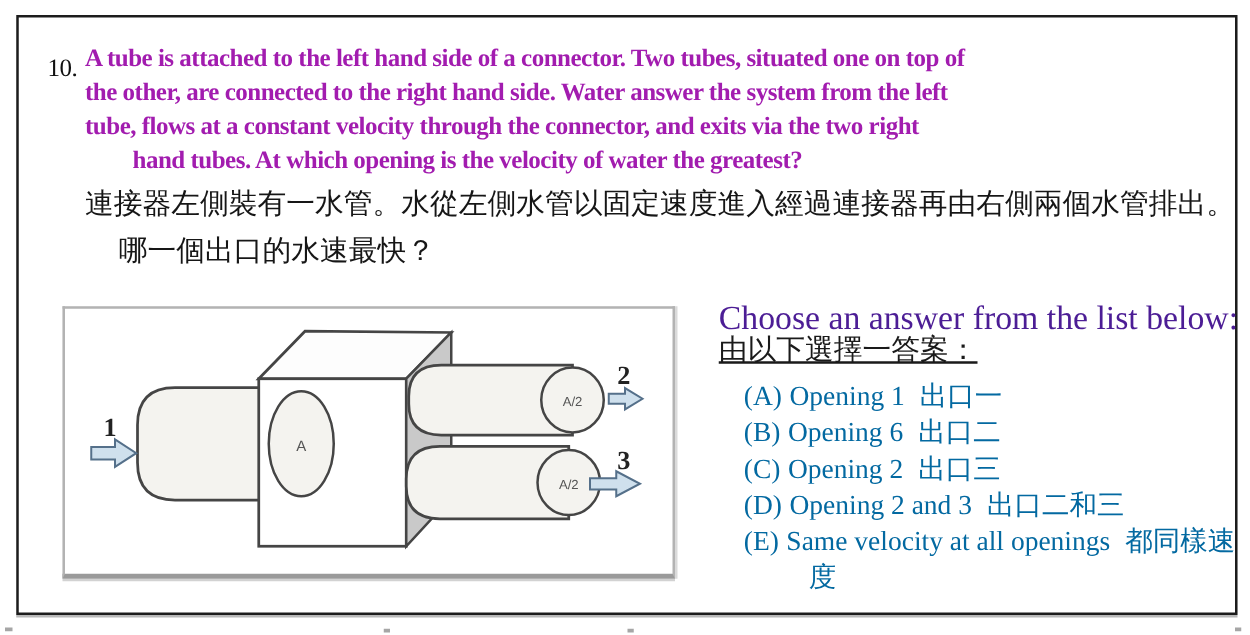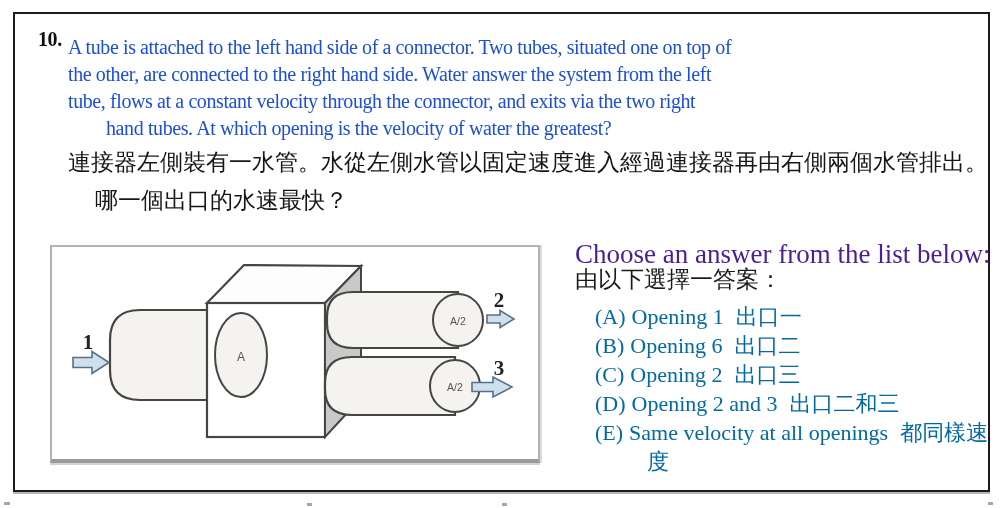--- a/index.html
+++ b/index.html
@@ -22,34 +22,34 @@
     width: 977px;
     height: 480px;
     box-sizing: border-box;
     border: 2px solid #1c1c1c;
     box-shadow: 0 2px 0 #b8b8b8;
     background: #ffffff;
   }
   .q-number {
     position: absolute;
     left: 38px;
-    top: 28px;
-    font-weight: bold;
+    top: 44px;
+    font-weight: normal;
     font-size: 20px;
     letter-spacing: -0.4px;
     color: #101010;
     white-space: nowrap;
   }
   .q-line {
     position: absolute;
     left: 68px;
-    font-weight: normal;
+    font-weight: bold;
     font-size: 20px;
     letter-spacing: -0.4px;
-    color: #1d4ed8;
+    color: #a21caf;
     white-space: nowrap;
   }
   .q-line.l1 { top: 36px; }
   .q-line.l2 { top: 63px; }
   .q-line.l3 { top: 90px; }
   .q-line.l4 { top: 117px; margin-left: 38px; }
   .zh {
     font-family: "Liberation Sans", "DejaVu Sans", sans-serif;
   }
   .q-zh {
@@ -83,20 +83,21 @@
     color: #4c1d95;
     white-space: nowrap;
   }
   .ans-head-zh {
     position: absolute;
     left: 575px;
     top: 264px;
     font-size: 23px;
     color: #1a1a1a;
     white-space: nowrap;
+    text-decoration: underline;
   }
   .options {
     position: absolute;
     left: 595px;
     top: 302px;
     width: 400px;
     font-size: 22px;
     line-height: 29px;
     color: #0369a1;
   }

